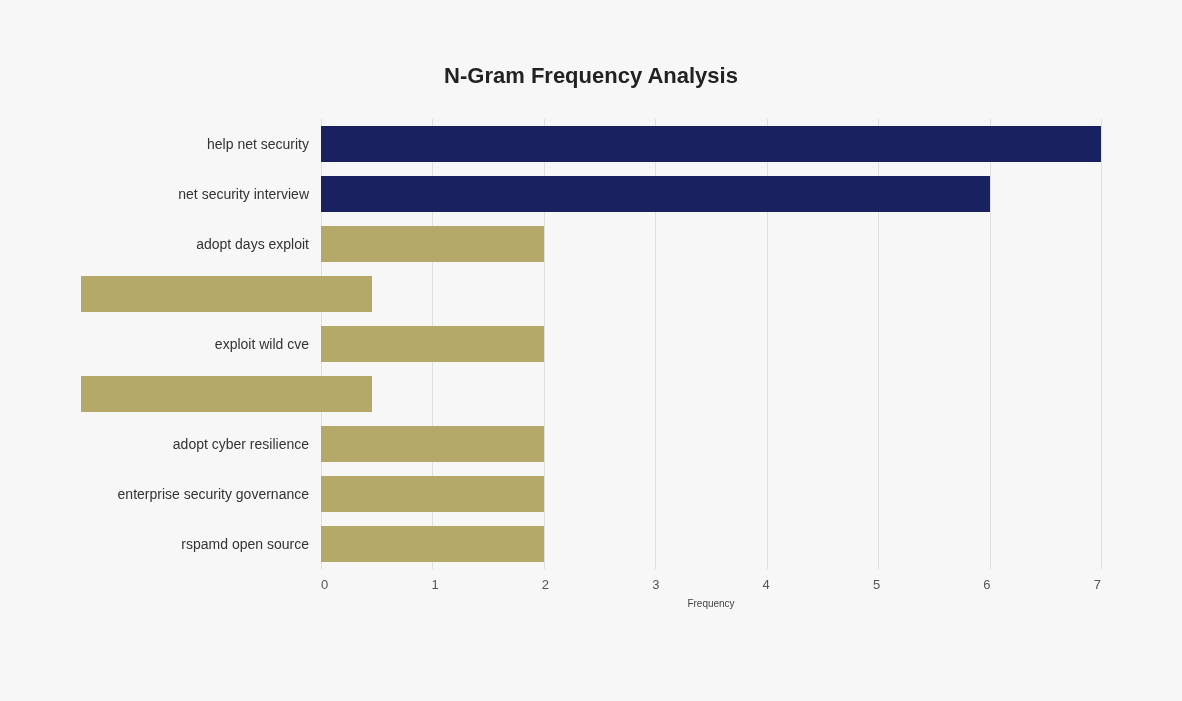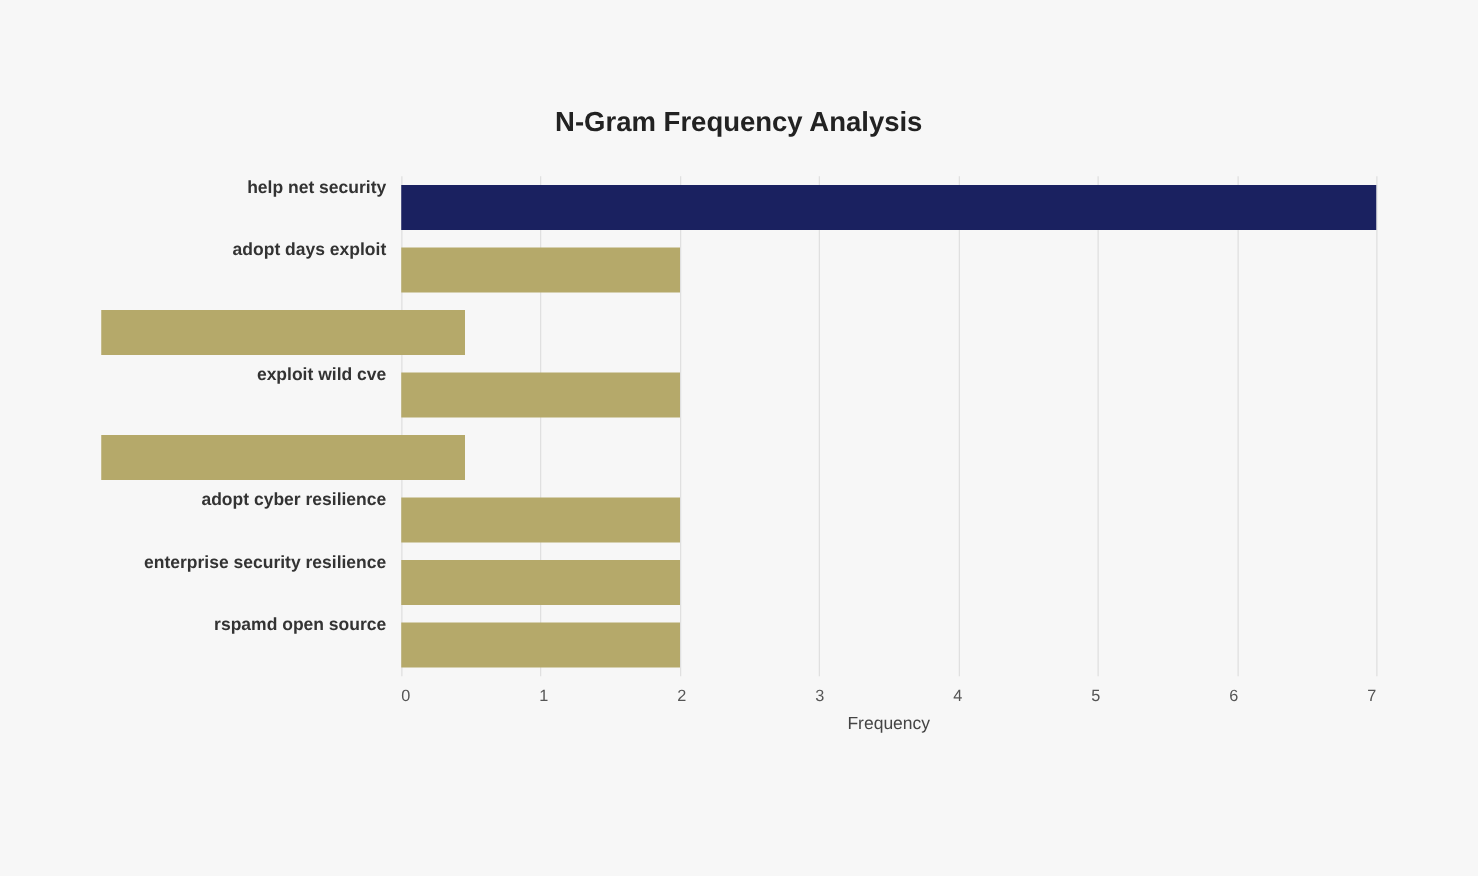--- a/index.html
+++ b/index.html
@@ -26,24 +26,23 @@
       margin-bottom: 30px;
     }
     .chart-area {
       display: flex;
       flex-direction: column;
       gap: 0px;
       position: relative;
     }
     .bar-row {
       display: flex;
-      align-items: flex-start;
+      align-items: center;
       height: 50px;
       position: relative;
-      font-weight: bold;
     }
     .bar-label {
       width: 240px;
       text-align: right;
       padding-right: 12px;
       font-size: 14px;
       color: #333;
       flex-shrink: 0;
     }
     .bar-track {
@@ -88,21 +87,21 @@
       padding: 0;
     }
     .x-tick {
       font-size: 13px;
       color: #555;
       text-align: center;
     }
     .x-axis-title {
       text-align: center;
       margin-top: 6px;
-      font-size: 14px;
+      font-size: 10px;
       color: #444;
       margin-left: 240px;
     }
   </style>
 </head>
 <body>
 
 <div class="chart-container">
   <div class="chart-title">N-Gram Frequency Analysis</div>
 
@@ -116,20 +115,26 @@
         <div class="grid-line" style="left: 57.1429%;"></div>
         <div class="grid-line" style="left: 71.4286%;"></div>
         <div class="grid-line" style="left: 85.7143%;"></div>
         <div class="grid-line" style="left: 100%;"></div>
       </div>
 
   <div class="bar-row">
         <div class="bar-label">help net security</div>
         <div class="bar-track">
           <div class="bar-fill" style="width: 100%; background: rgb(26, 33, 96);"></div>
+        </div>
+      </div>
+      <div class="bar-row">
+        <div class="bar-label">net security interview</div>
+        <div class="bar-track">
+          <div class="bar-fill" style="width: 85.7143%; background: rgb(26, 33, 96);"></div>
         </div>
       </div>
       <div class="bar-row">
         <div class="bar-label">adopt days exploit</div>
         <div class="bar-track">
           <div class="bar-fill" style="width: 28.5714%; background: rgb(181, 169, 106);"></div>
         </div>
       </div>
       <div class="bar-row">
         <div class="bar-track">
@@ -147,21 +152,21 @@
           <div class="bar-fill" style="width: 28.5714%; background: rgb(181, 169, 106);"></div>
         </div>
       </div>
       <div class="bar-row">
         <div class="bar-label">adopt cyber resilience</div>
         <div class="bar-track">
           <div class="bar-fill" style="width: 28.5714%; background: rgb(181, 169, 106);"></div>
         </div>
       </div>
       <div class="bar-row">
-        <div class="bar-label">enterprise security resilience</div>
+        <div class="bar-label">enterprise security governance</div>
         <div class="bar-track">
           <div class="bar-fill" style="width: 28.5714%; background: rgb(181, 169, 106);"></div>
         </div>
       </div>
       <div class="bar-row">
         <div class="bar-label">rspamd open source</div>
         <div class="bar-track">
           <div class="bar-fill" style="width: 28.5714%; background: rgb(181, 169, 106);"></div>
         </div>
       </div>

